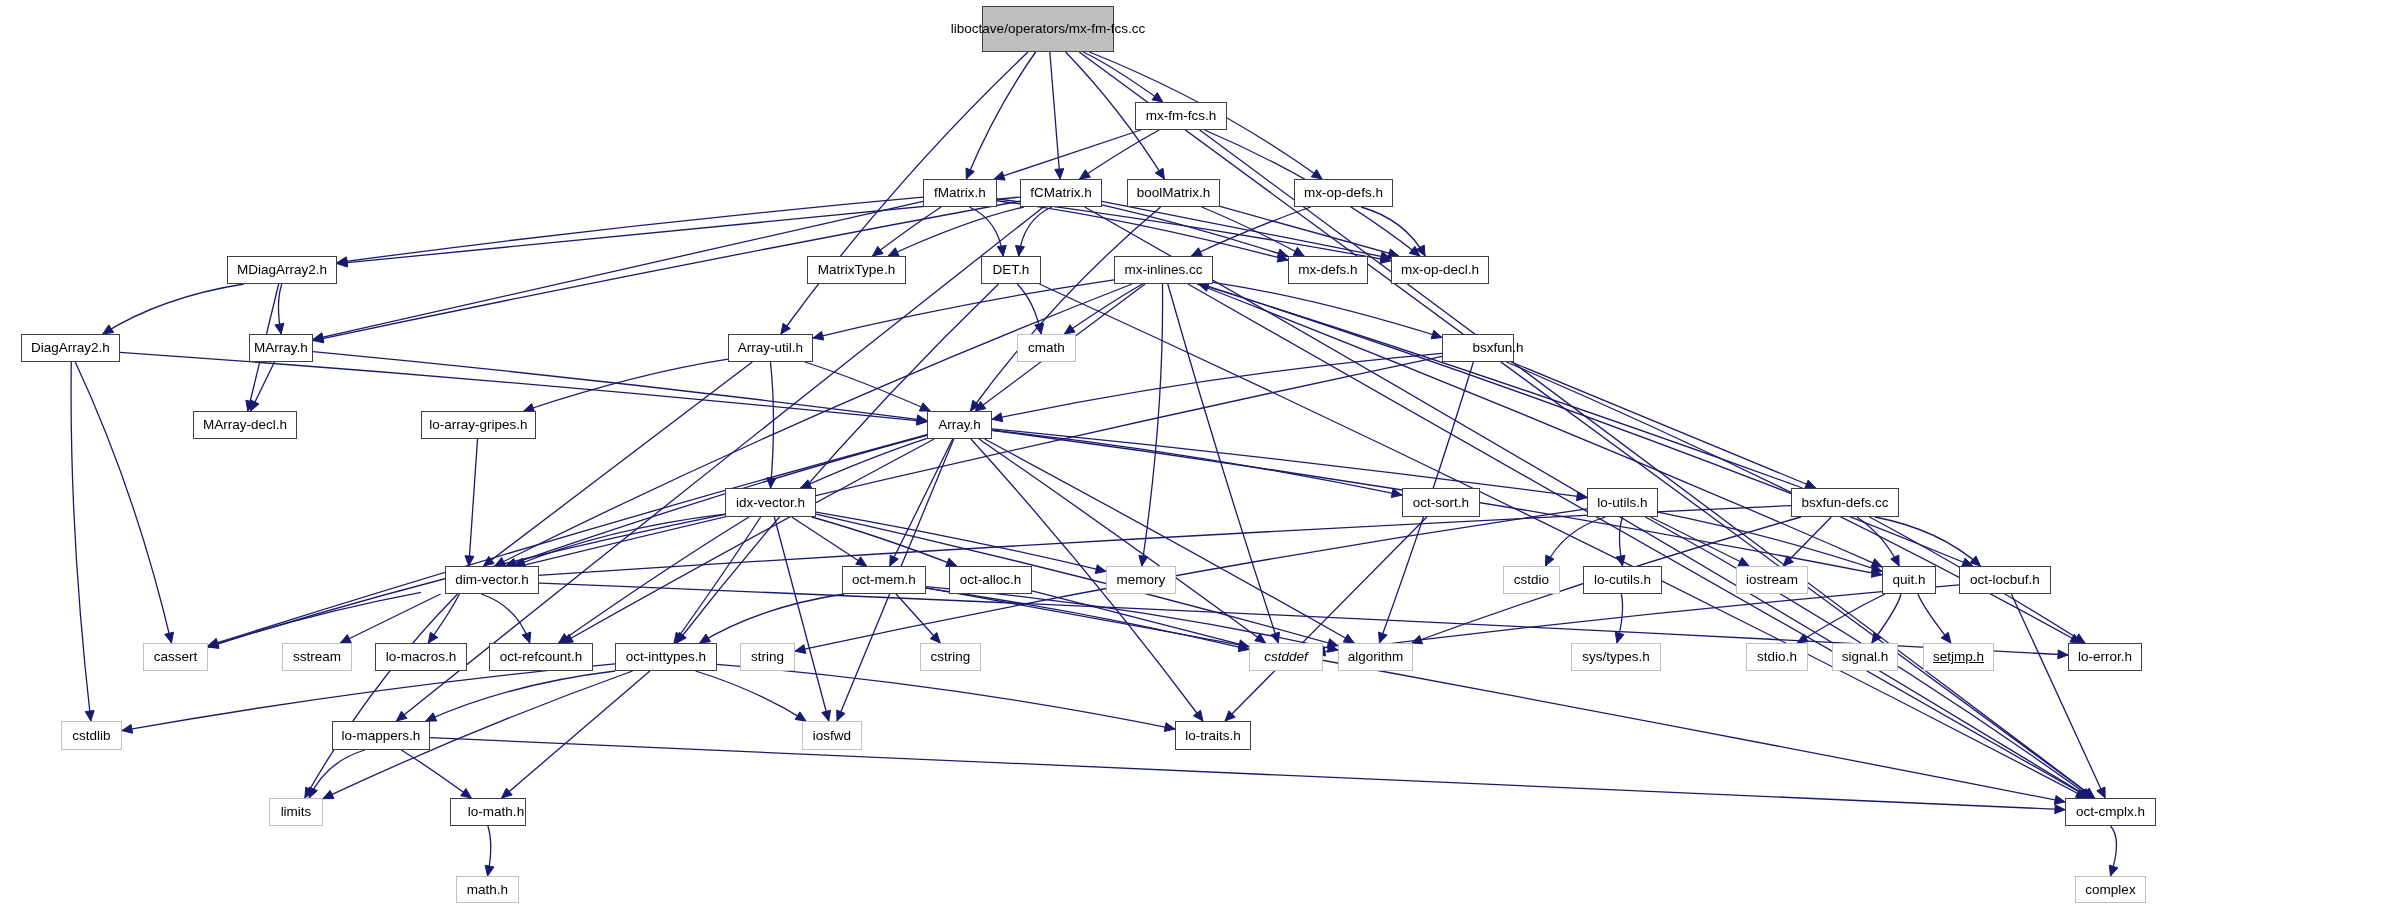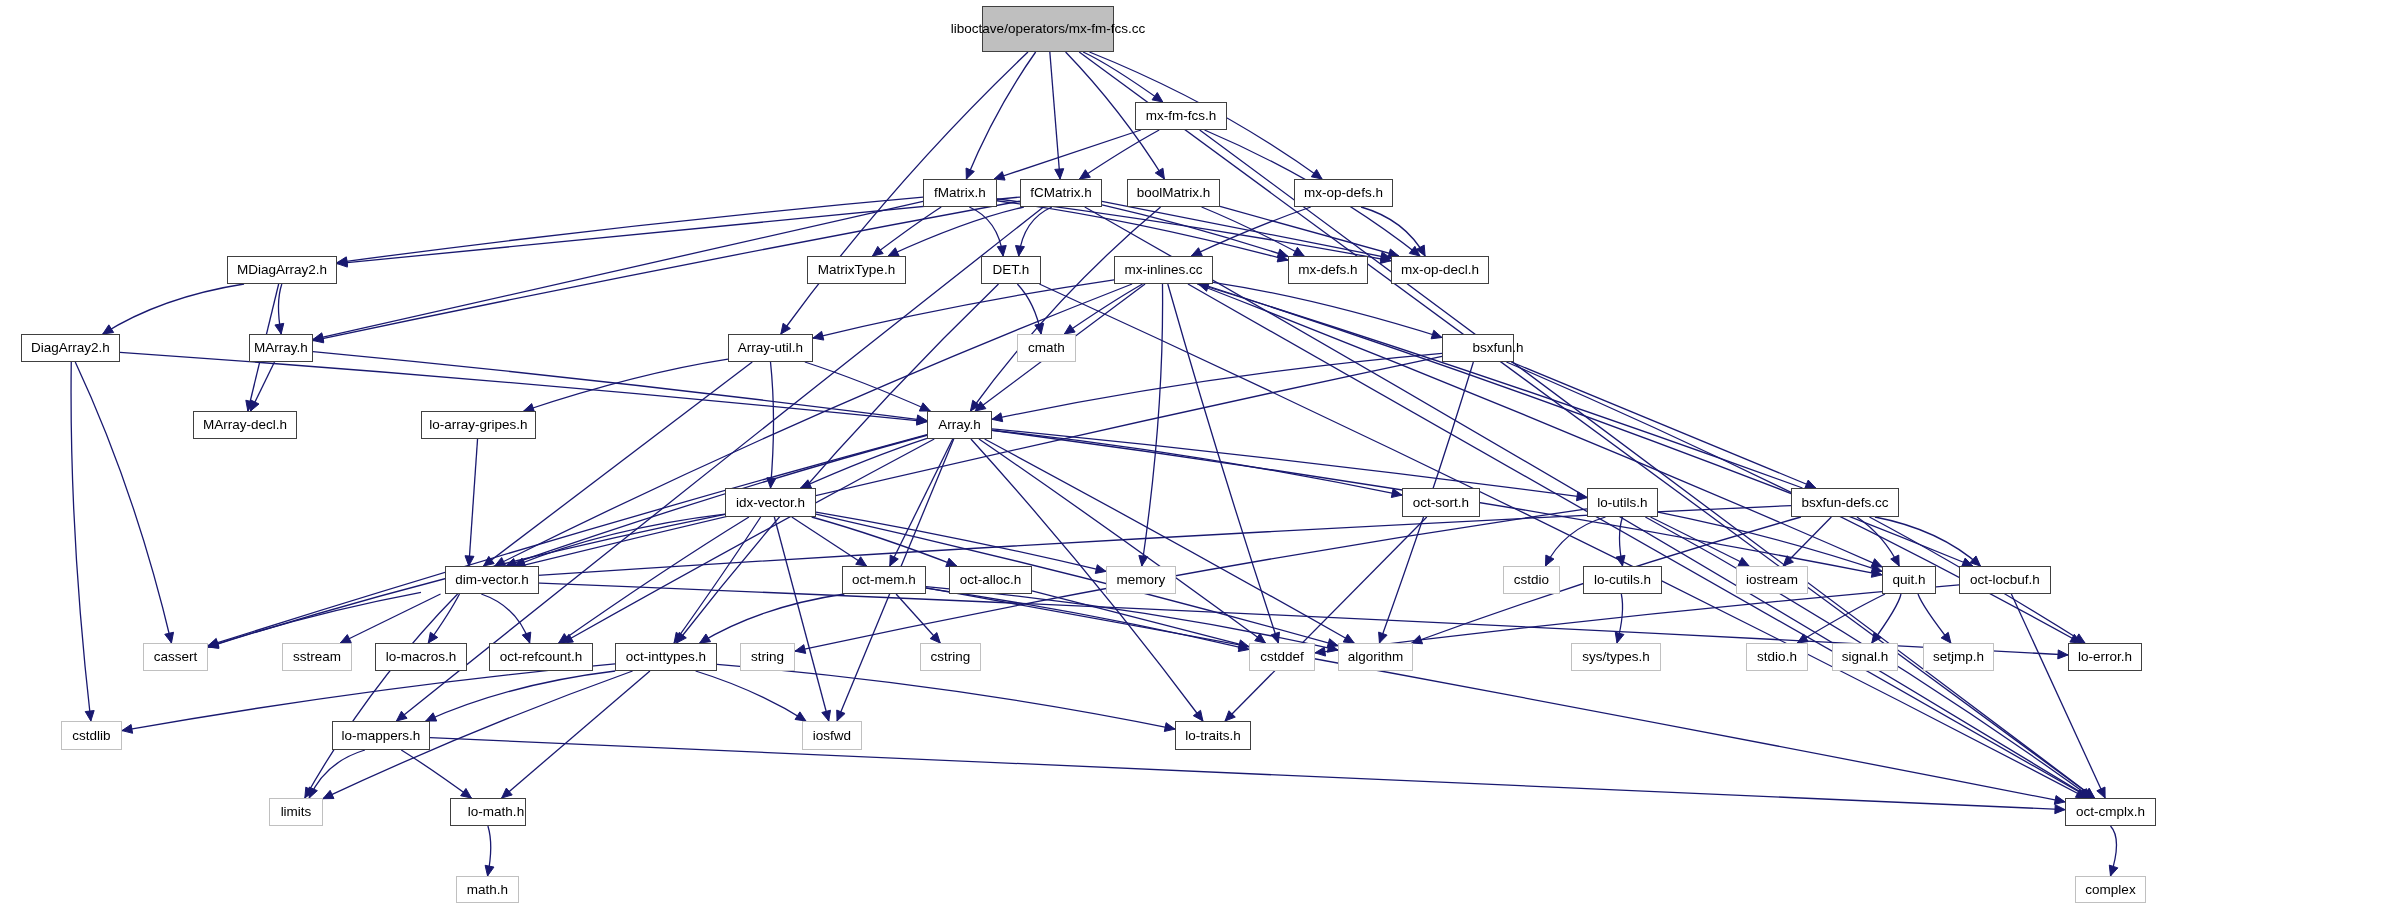--- a/index.html
+++ b/index.html
@@ -636,36 +636,36 @@
       </div>
       <div class="node doc" style="left: 615px; top: 643px; width: 102px; height: 28px;">
         <span>oct-inttypes.h</span>
       </div>
       <div class="node sys" style="left: 740px; top: 643px; width: 55px; height: 28px;">
         <span>string</span>
       </div>
       <div class="node sys" style="left: 920px; top: 643px; width: 61px; height: 28px;">
         <span>cstring</span>
       </div>
-      <div class="node sys" style="left: 1249px; top: 643px; width: 66px; height: 28px;">
+      <div class="node sys" style="left: 1249px; top: 643px; width: 74px; height: 28px; font-style: italic;">
         <span>cstddef</span>
       </div>
       <div class="node sys" style="left: 1338px; top: 643px; width: 75px; height: 28px;">
         <span>algorithm</span>
       </div>
       <div class="node sys" style="left: 1571px; top: 643px; width: 90px; height: 28px;">
         <span>sys/types.h</span>
       </div>
       <div class="node sys" style="left: 1746px; top: 643px; width: 62px; height: 28px;">
         <span>stdio.h</span>
       </div>
       <div class="node sys" style="left: 1832px; top: 643px; width: 66px; height: 28px;">
         <span>signal.h</span>
       </div>
-      <div class="node sys" style="left: 1923px; top: 643px; width: 71px; height: 28px;">
+      <div class="node sys" style="left: 1923px; top: 643px; width: 71px; height: 28px; text-decoration: underline;">
         <span>setjmp.h</span>
       </div>
       <div class="node doc" style="left: 2068px; top: 643px; width: 74px; height: 28px;">
         <span>lo-error.h</span>
       </div>
       <div class="node sys" style="left: 61px; top: 721px; width: 61px; height: 29px;">
         <span>cstdlib</span>
       </div>
       <div class="node doc" style="left: 332px; top: 721px; width: 98px; height: 29px;">
         <span>lo-mappers.h</span>

